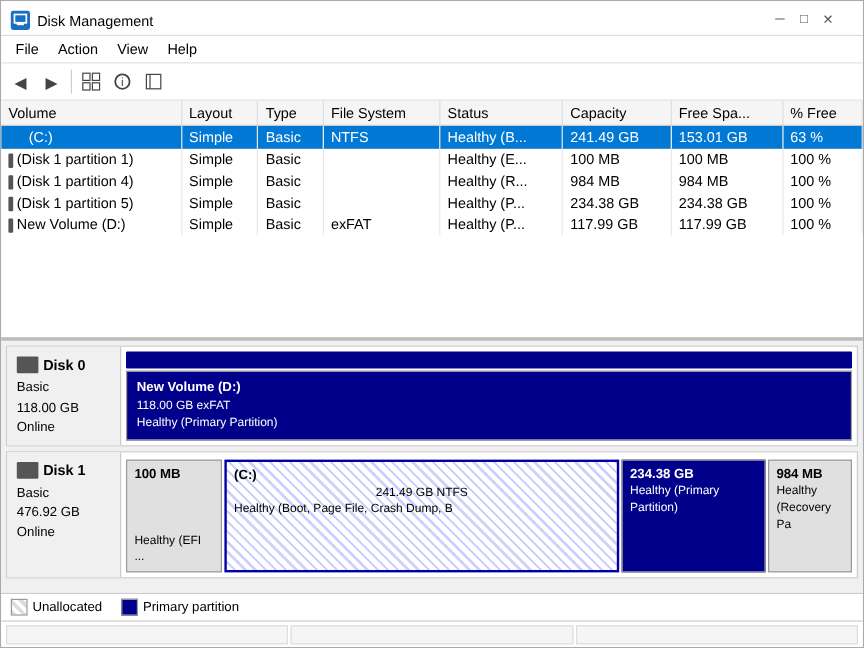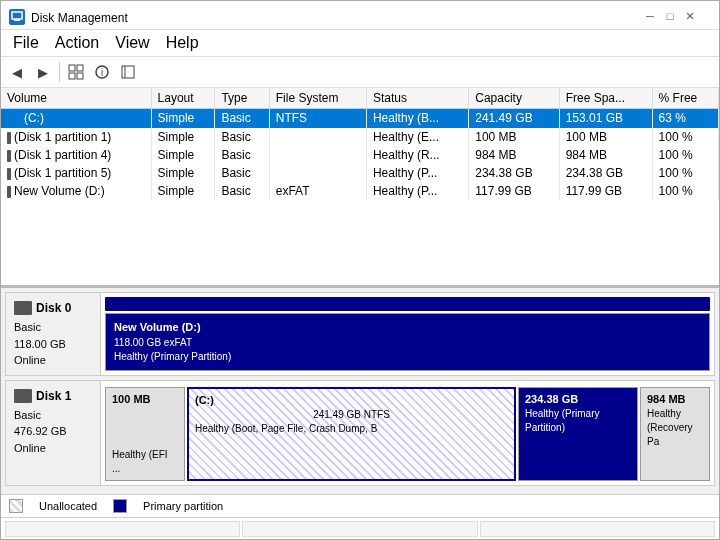--- a/index.html
+++ b/index.html
@@ -55,21 +55,21 @@
     .menu-bar {
       display: flex;
       padding: 2px 4px;
       border-bottom: 1px solid #ddd;
       background: #fff;
     }
     .menu-item {
       padding: 2px 8px;
       cursor: pointer;
       border-radius: 2px;
-      font-size: 16px;
+      font-size: 12px;
     }
 
     
     .toolbar {
       display: flex;
       align-items: center;
       padding: 3px 4px;
       border-bottom: 1px solid #ddd;
       background: #fff;
       gap: 2px;
@@ -198,21 +198,21 @@
     .legend-bar {
       display: flex;
       align-items: center;
       padding: 4px 8px;
       border-top: 1px solid #ccc;
       background: #fff;
       gap: 16px;
       font-size: 11px;
     }
     .legend-item {
-      display: flex; align-items: center; gap: 16px;
+      display: flex; align-items: center; gap: 4px;
     }
     .legend-box {
       width: 14px; height: 14px;
       border: 1px solid #999;
     }
     .legend-unalloc { background: repeating-linear-gradient(45deg,#ddd,#ddd 3px,#fff 3px,#fff 6px); }
     .legend-primary { background: #00008b; }
     .disk-map-wrapper {
       display: flex;
       flex: 1;

